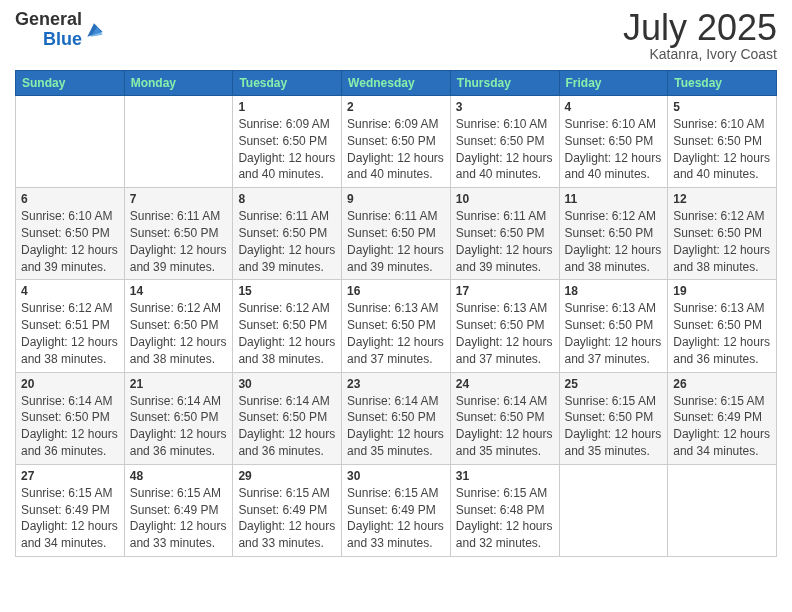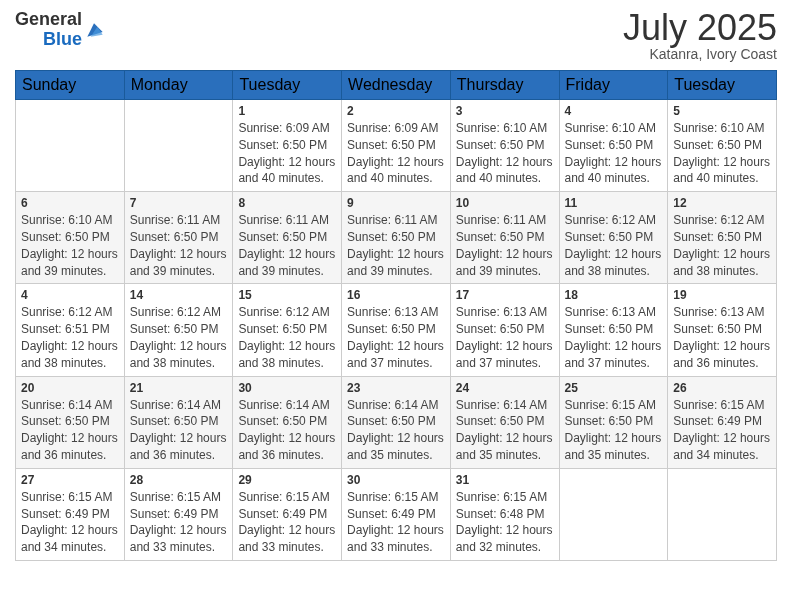--- a/index.html
+++ b/index.html
@@ -60,25 +60,25 @@
       font-size: 14px;
       color: #555;
     }
     .calendar-table {
       width: 100%;
       border-collapse: collapse;
       table-layout: fixed;
     }
     .calendar-table th {
       background-color: #2a6fbc;
-      color: #000000;
+      color: #86efac;
       text-align: left;
       padding: 5px 6px;
-      font-size: 16px;
-      font-weight: normal;
+      font-size: 12px;
+      font-weight: bold;
       border: 1px solid #1a5a9a;
     }
     .calendar-table td {
       border: 1px solid #ccc;
       vertical-align: top;
       padding: 4px 5px;
       font-size: 9.5px;
       color: #333;
       height: 82px;
       background: #fff;
@@ -251,21 +251,21 @@
             <span class="day-number">26</span>
             <div class="day-info">Sunrise: 6:15 AM<br>Sunset: 6:49 PM<br>Daylight: 12 hours and 34 minutes.</div>
           </td>
         </tr>
         <tr>
           <td>
             <span class="day-number">27</span>
             <div class="day-info">Sunrise: 6:15 AM<br>Sunset: 6:49 PM<br>Daylight: 12 hours and 34 minutes.</div>
           </td>
           <td>
-            <span class="day-number">28</span>
+            <span class="day-number">48</span>
             <div class="day-info">Sunrise: 6:15 AM<br>Sunset: 6:49 PM<br>Daylight: 12 hours and 33 minutes.</div>
           </td>
           <td>
             <span class="day-number">29</span>
             <div class="day-info">Sunrise: 6:15 AM<br>Sunset: 6:49 PM<br>Daylight: 12 hours and 33 minutes.</div>
           </td>
           <td>
             <span class="day-number">30</span>
             <div class="day-info">Sunrise: 6:15 AM<br>Sunset: 6:49 PM<br>Daylight: 12 hours and 33 minutes.</div>
           </td>

